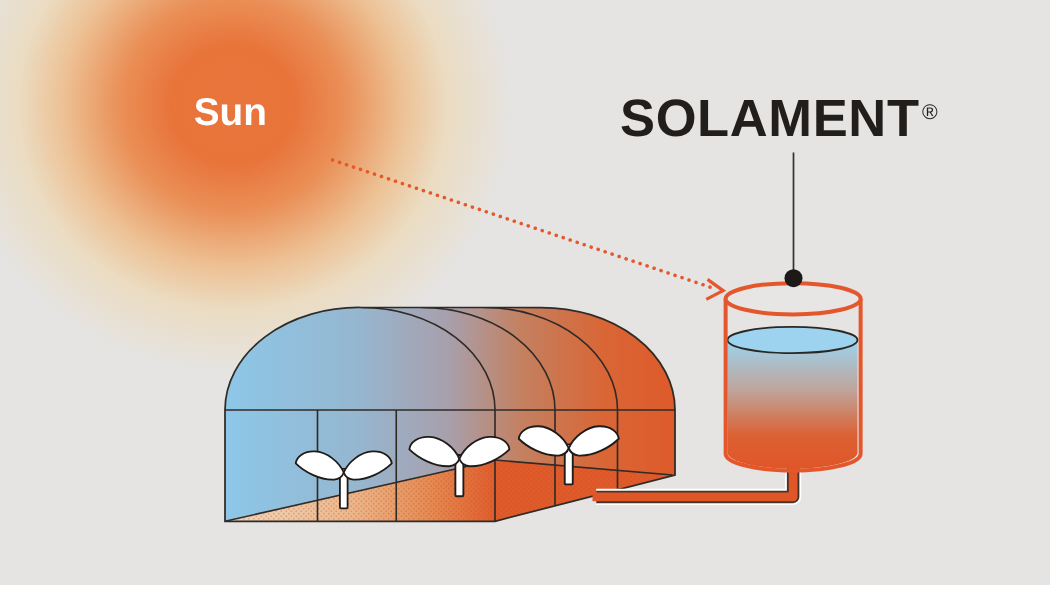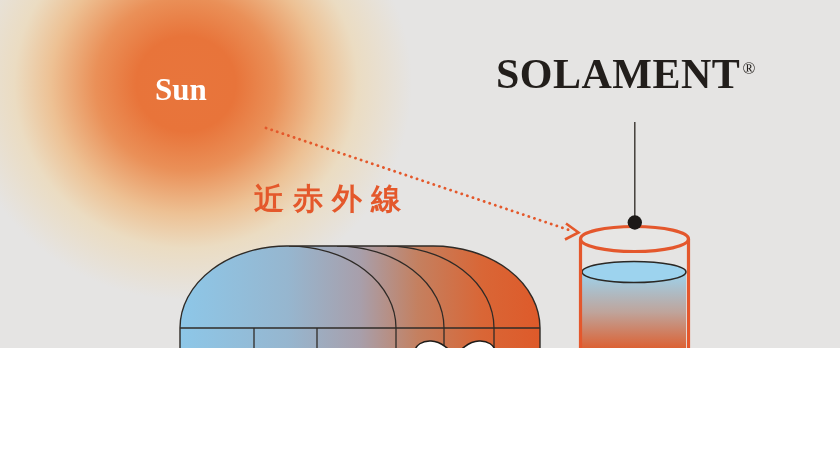--- a/index.html
+++ b/index.html
@@ -1,31 +1,31 @@
 <!DOCTYPE html>
 <html><head>
 <meta charset="utf-8">
 <style>
   html,body{margin:0;padding:0;}
   .stage{
-    position:relative;width:840px;height:348px;overflow:hidden;
+    position:relative;width:840px;height:468px;overflow:hidden;
     background:#e5e4e3;
-    font-family:Liberation Serif, serif;
+    font-family:Liberation Sans, sans-serif;
   }
   .sun-glow{
     position:absolute;left:-40px;top:-132px;width:452px;height:432px;
     background:radial-gradient(closest-side,
       #e8753c 0%, #e8743a 22%, #ea9058 40%, #edc194 60%,
       #ebdcc2 76%, rgba(231,228,224,0) 100%);
     pointer-events:none;
   }
   svg.diagram{position:absolute;left:0;top:0;z-index:1;}
   .t{position:absolute;z-index:2;line-height:1;white-space:nowrap;}
   .sun-label{left:155px;top:74px;font-size:31px;font-weight:bold;color:#ffffff;}
-  .brand{left:496px;top:53px;font-size:42px;font-weight:bold;color:#221e1b;letter-spacing:.5px;}
+  .brand{left:496px;top:74px;font-size:42px;font-weight:bold;color:#221e1b;letter-spacing:.5px;}
   .brand .rmark{display:inline-block;font-size:17px;font-weight:normal;transform:translateY(-14px);margin-left:2px;}
   .nir-label{left:254px;top:184px;font-size:30px;font-weight:bold;color:#e4582b;letter-spacing:9px;}
   .tank-label{left:602px;top:310px;font-size:29px;font-weight:bold;color:#26231f;letter-spacing:4px;}
 </style>
 </head>
 <body>
 
 <div class="stage">
 
   <div class="sun-glow"></div>
@@ -122,15 +122,14 @@
     <g fill="none" stroke="#e4582b">
       <line x1="266" y1="128" x2="569" y2="230" stroke-width="2.8" stroke-linecap="round" stroke-dasharray="0.1 5.8"></line>
       <path d="M566,223.5 L578.5,232.5 L565,239.5" stroke-width="2.6"></path>
     </g>
   </svg>
 
   <div class="t sun-label">Sun</div>
 
   <div class="t brand"><span>SOLAMENT</span><span class="rmark">®</span></div>
 
-  <div class="t nir-label">近赤外線</div>
 
 </div>
 
 </body></html>

